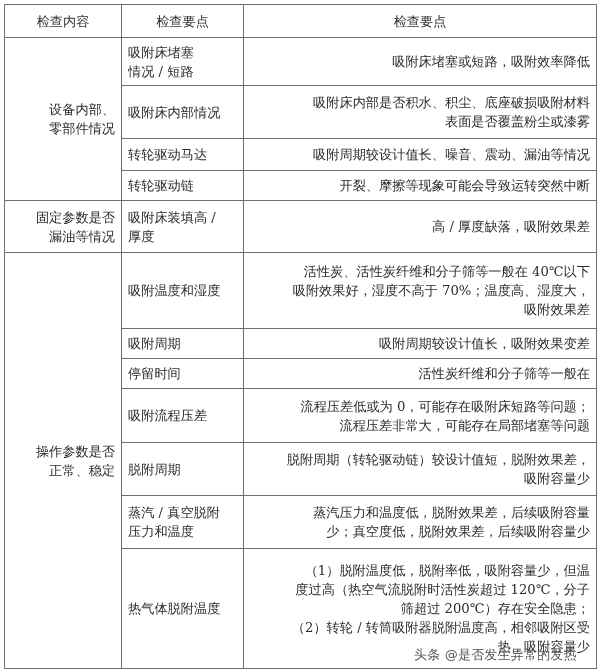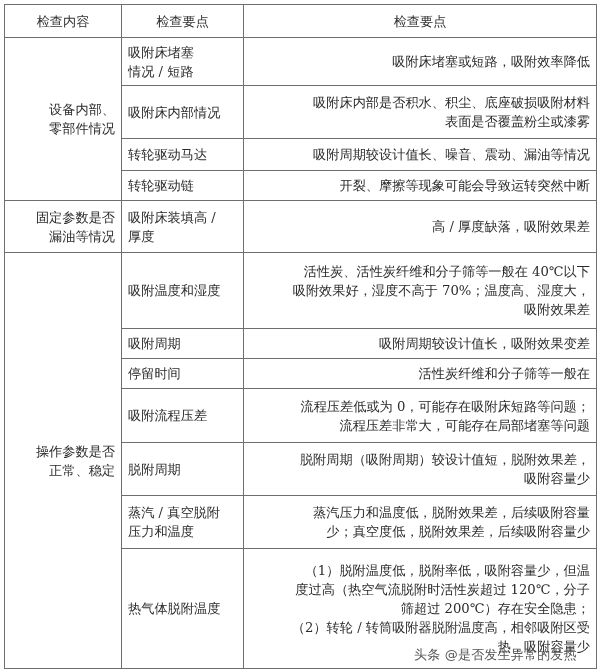--- a/index.html
+++ b/index.html
@@ -158,21 +158,21 @@
         <td class="desc">
           <span class="line">流程压差低或为 0，可能存在吸附床短路等问题；</span>
           <span class="line">流程压差非常大，可能存在局部堵塞等问题</span>
         </td>
       </tr>
       <tr style="height: 53px;">
         <td class="point">
           <span class="line">脱附周期</span>
         </td>
         <td class="desc">
-          <span class="line">脱附周期（吸附周期）较设计值短，脱附效果差，</span>
+          <span class="line">脱附周期（转轮驱动链）较设计值短，脱附效果差，</span>
           <span class="line">吸附容量少</span>
         </td>
       </tr>
       <tr style="height: 53px;">
         <td class="point">
           <span class="line">蒸汽 / 真空脱附</span>
           <span class="line">压力和温度</span>
         </td>
         <td class="desc">
           <span class="line">蒸汽压力和温度低，脱附效果差，后续吸附容量</span>

